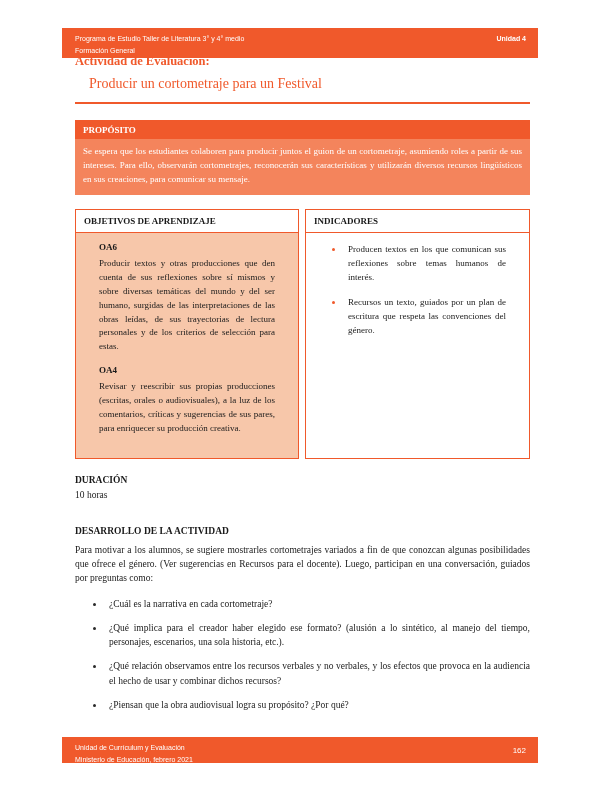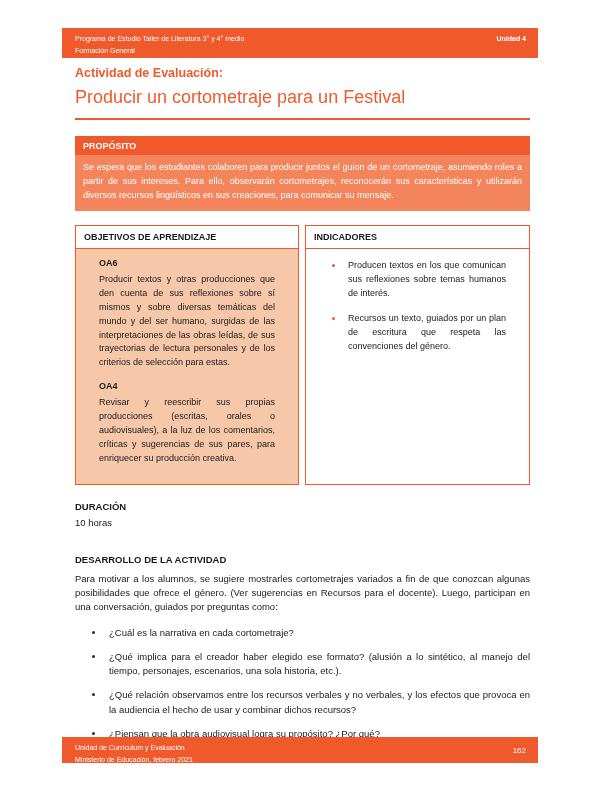--- a/index.html
+++ b/index.html
@@ -14,23 +14,23 @@
     margin:0 auto;
   }
   
   .topbar{
     position:absolute;left:62px;right:62px;top:28px;height:30px;
     background:var(--orange);color:#fff;display:flex;justify-content:space-between;
     padding:5px 12px 0 13px;box-sizing:border-box;font-size:7px;line-height:1.7;
   }
   .topbar-right{font-weight:bold;}
   
-  .content{position:absolute;left:75px;right:70px;top:66px;}
+  .content{position:absolute;left:75px;right:70px;top:54px;font-family:Liberation Serif, serif;}
   .title1{color:var(--orange);font-weight:bold;font-size:12.5px;}
-  .title2{color:var(--orange);font-size:18px;margin-top:7px;}
+  .title2{color:var(--orange);font-size:14px;margin-top:7px;margin-left:14px;}
   .rule{border-top:2px solid var(--orange);margin-top:10px;}
   
   .prop{margin-top:16px;}
   .prop-header{background:var(--orange);color:#fff;font-weight:bold;font-size:9px;padding:5px 8px 4px;}
   .prop-body{background:var(--orange-light);color:#fff;font-size:9px;line-height:1.55;padding:6px 8px 8px;text-align:justify;}
   
   .grid{margin-top:14px;display:flex;gap:6px;align-items:stretch;min-height:250px;}
   .col{display:flex;flex-direction:column;}
   .col-left{width:224px;}
   .col-right{flex:1;justify-content:center;}

